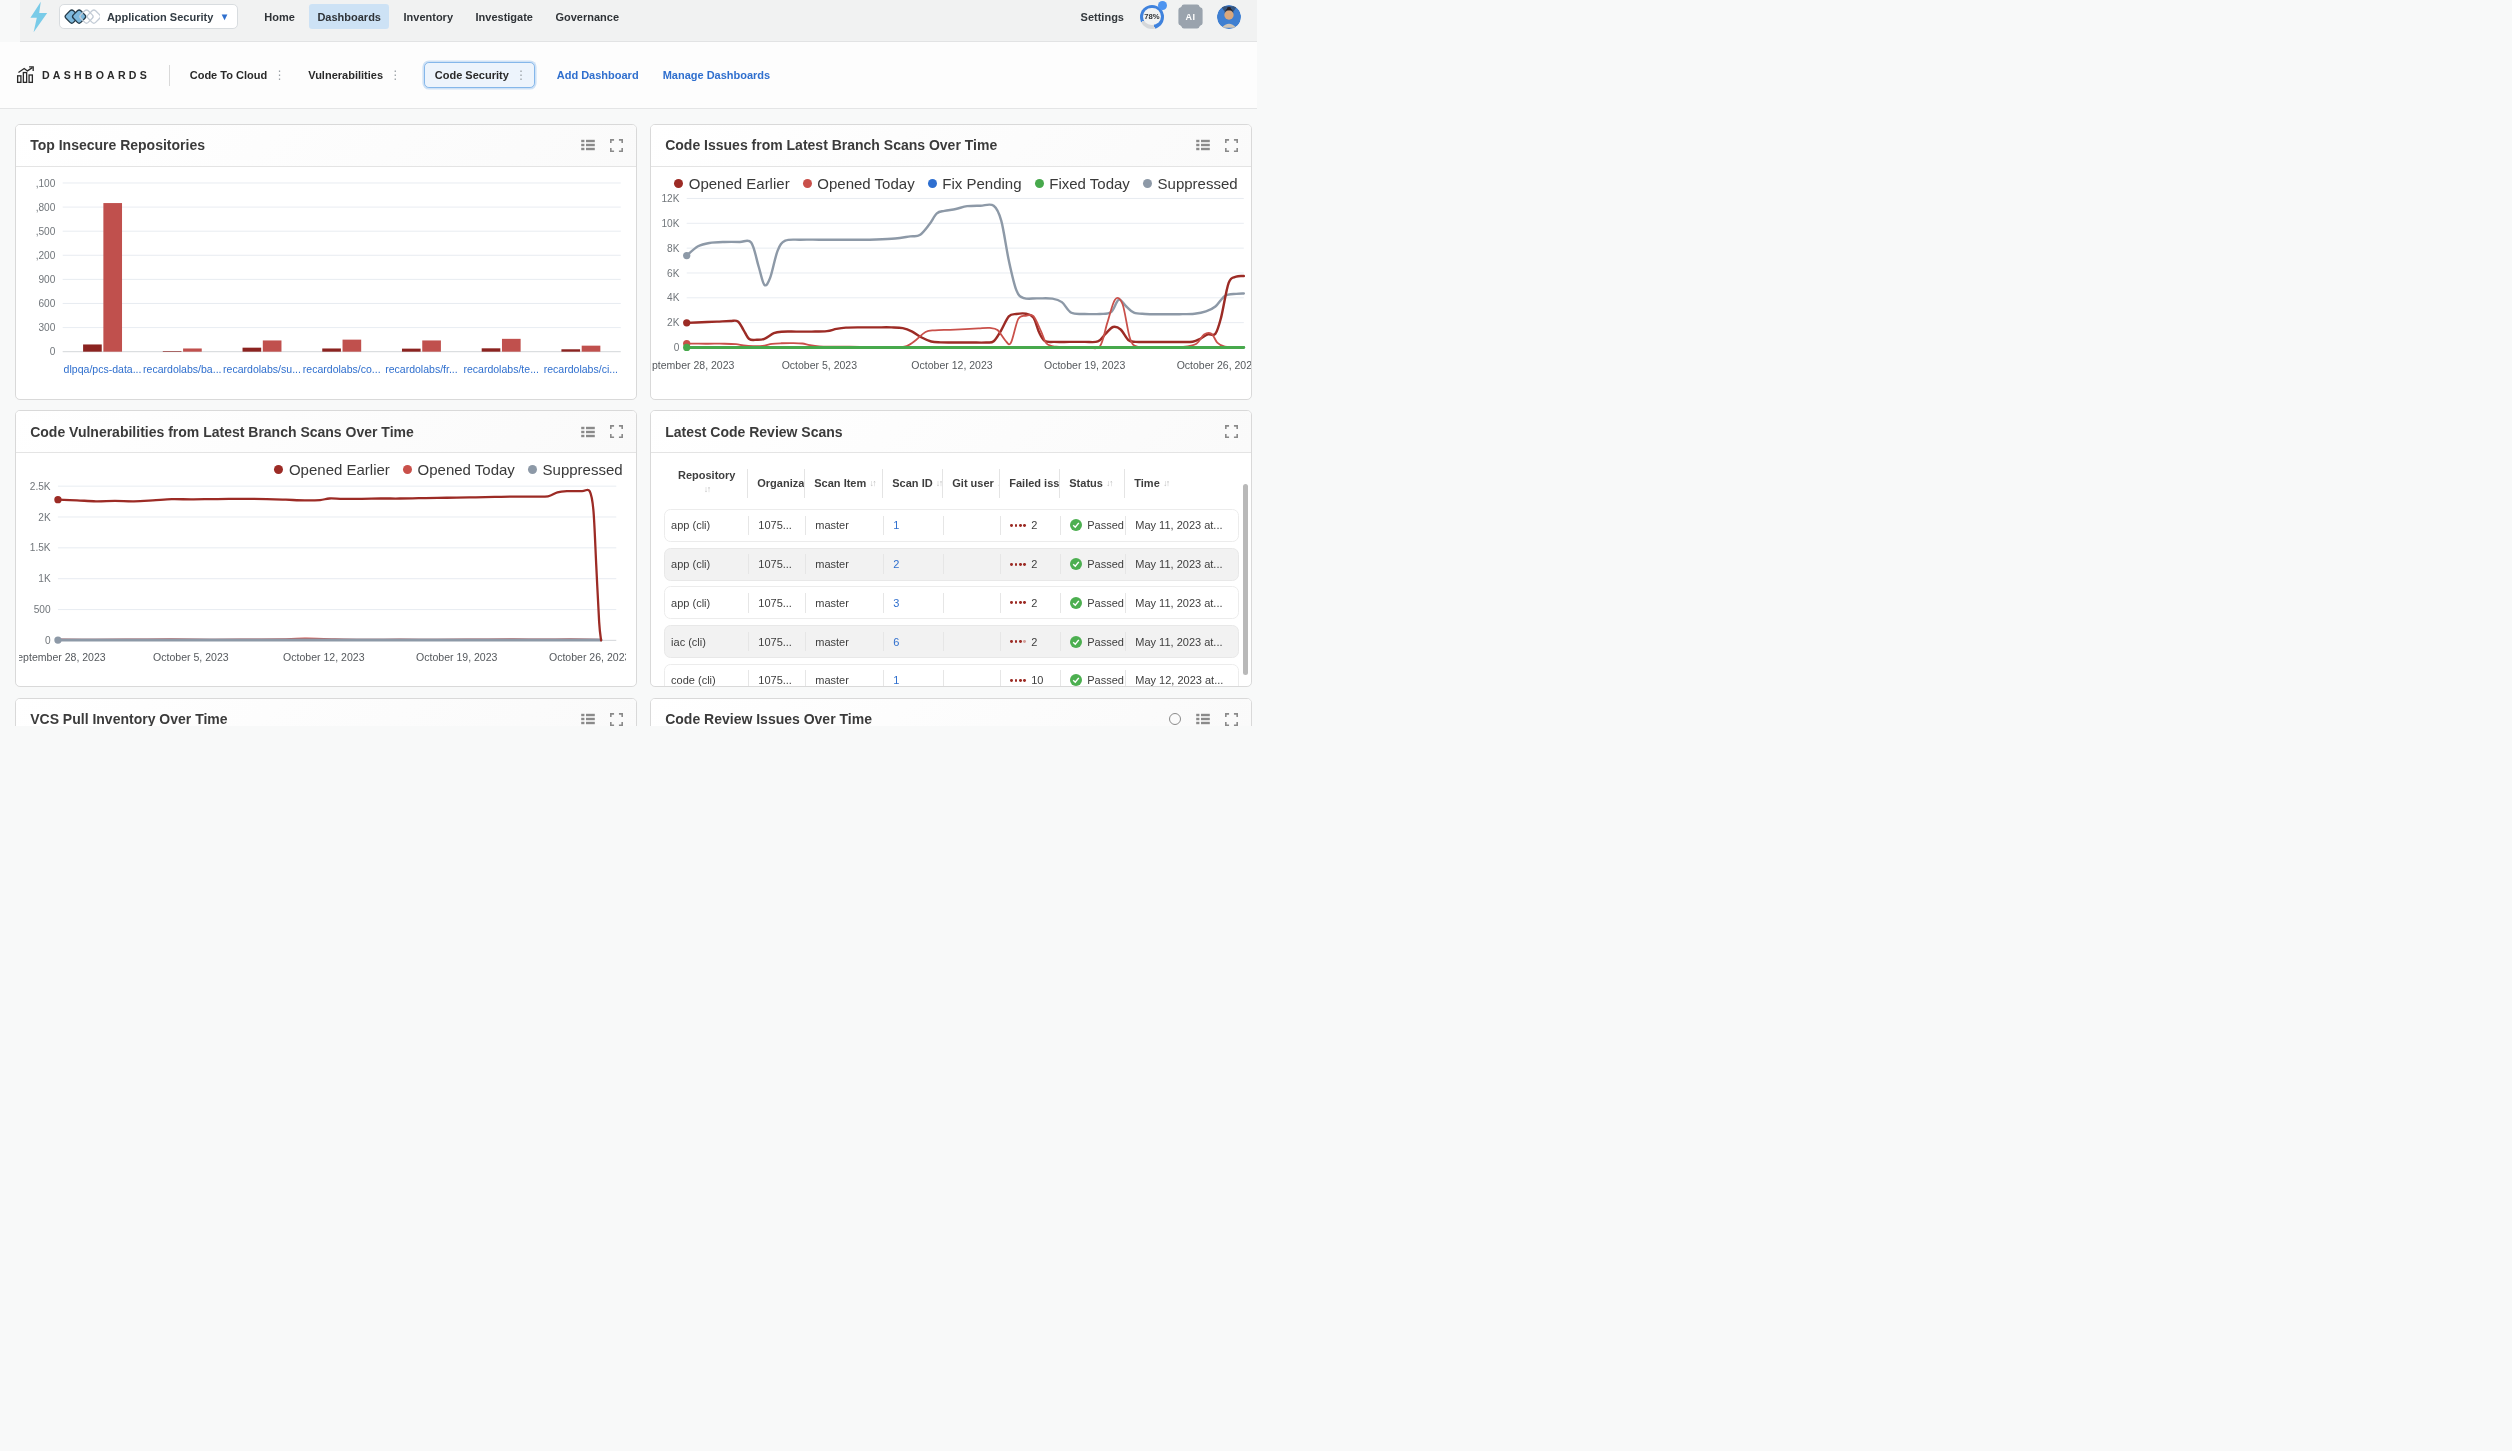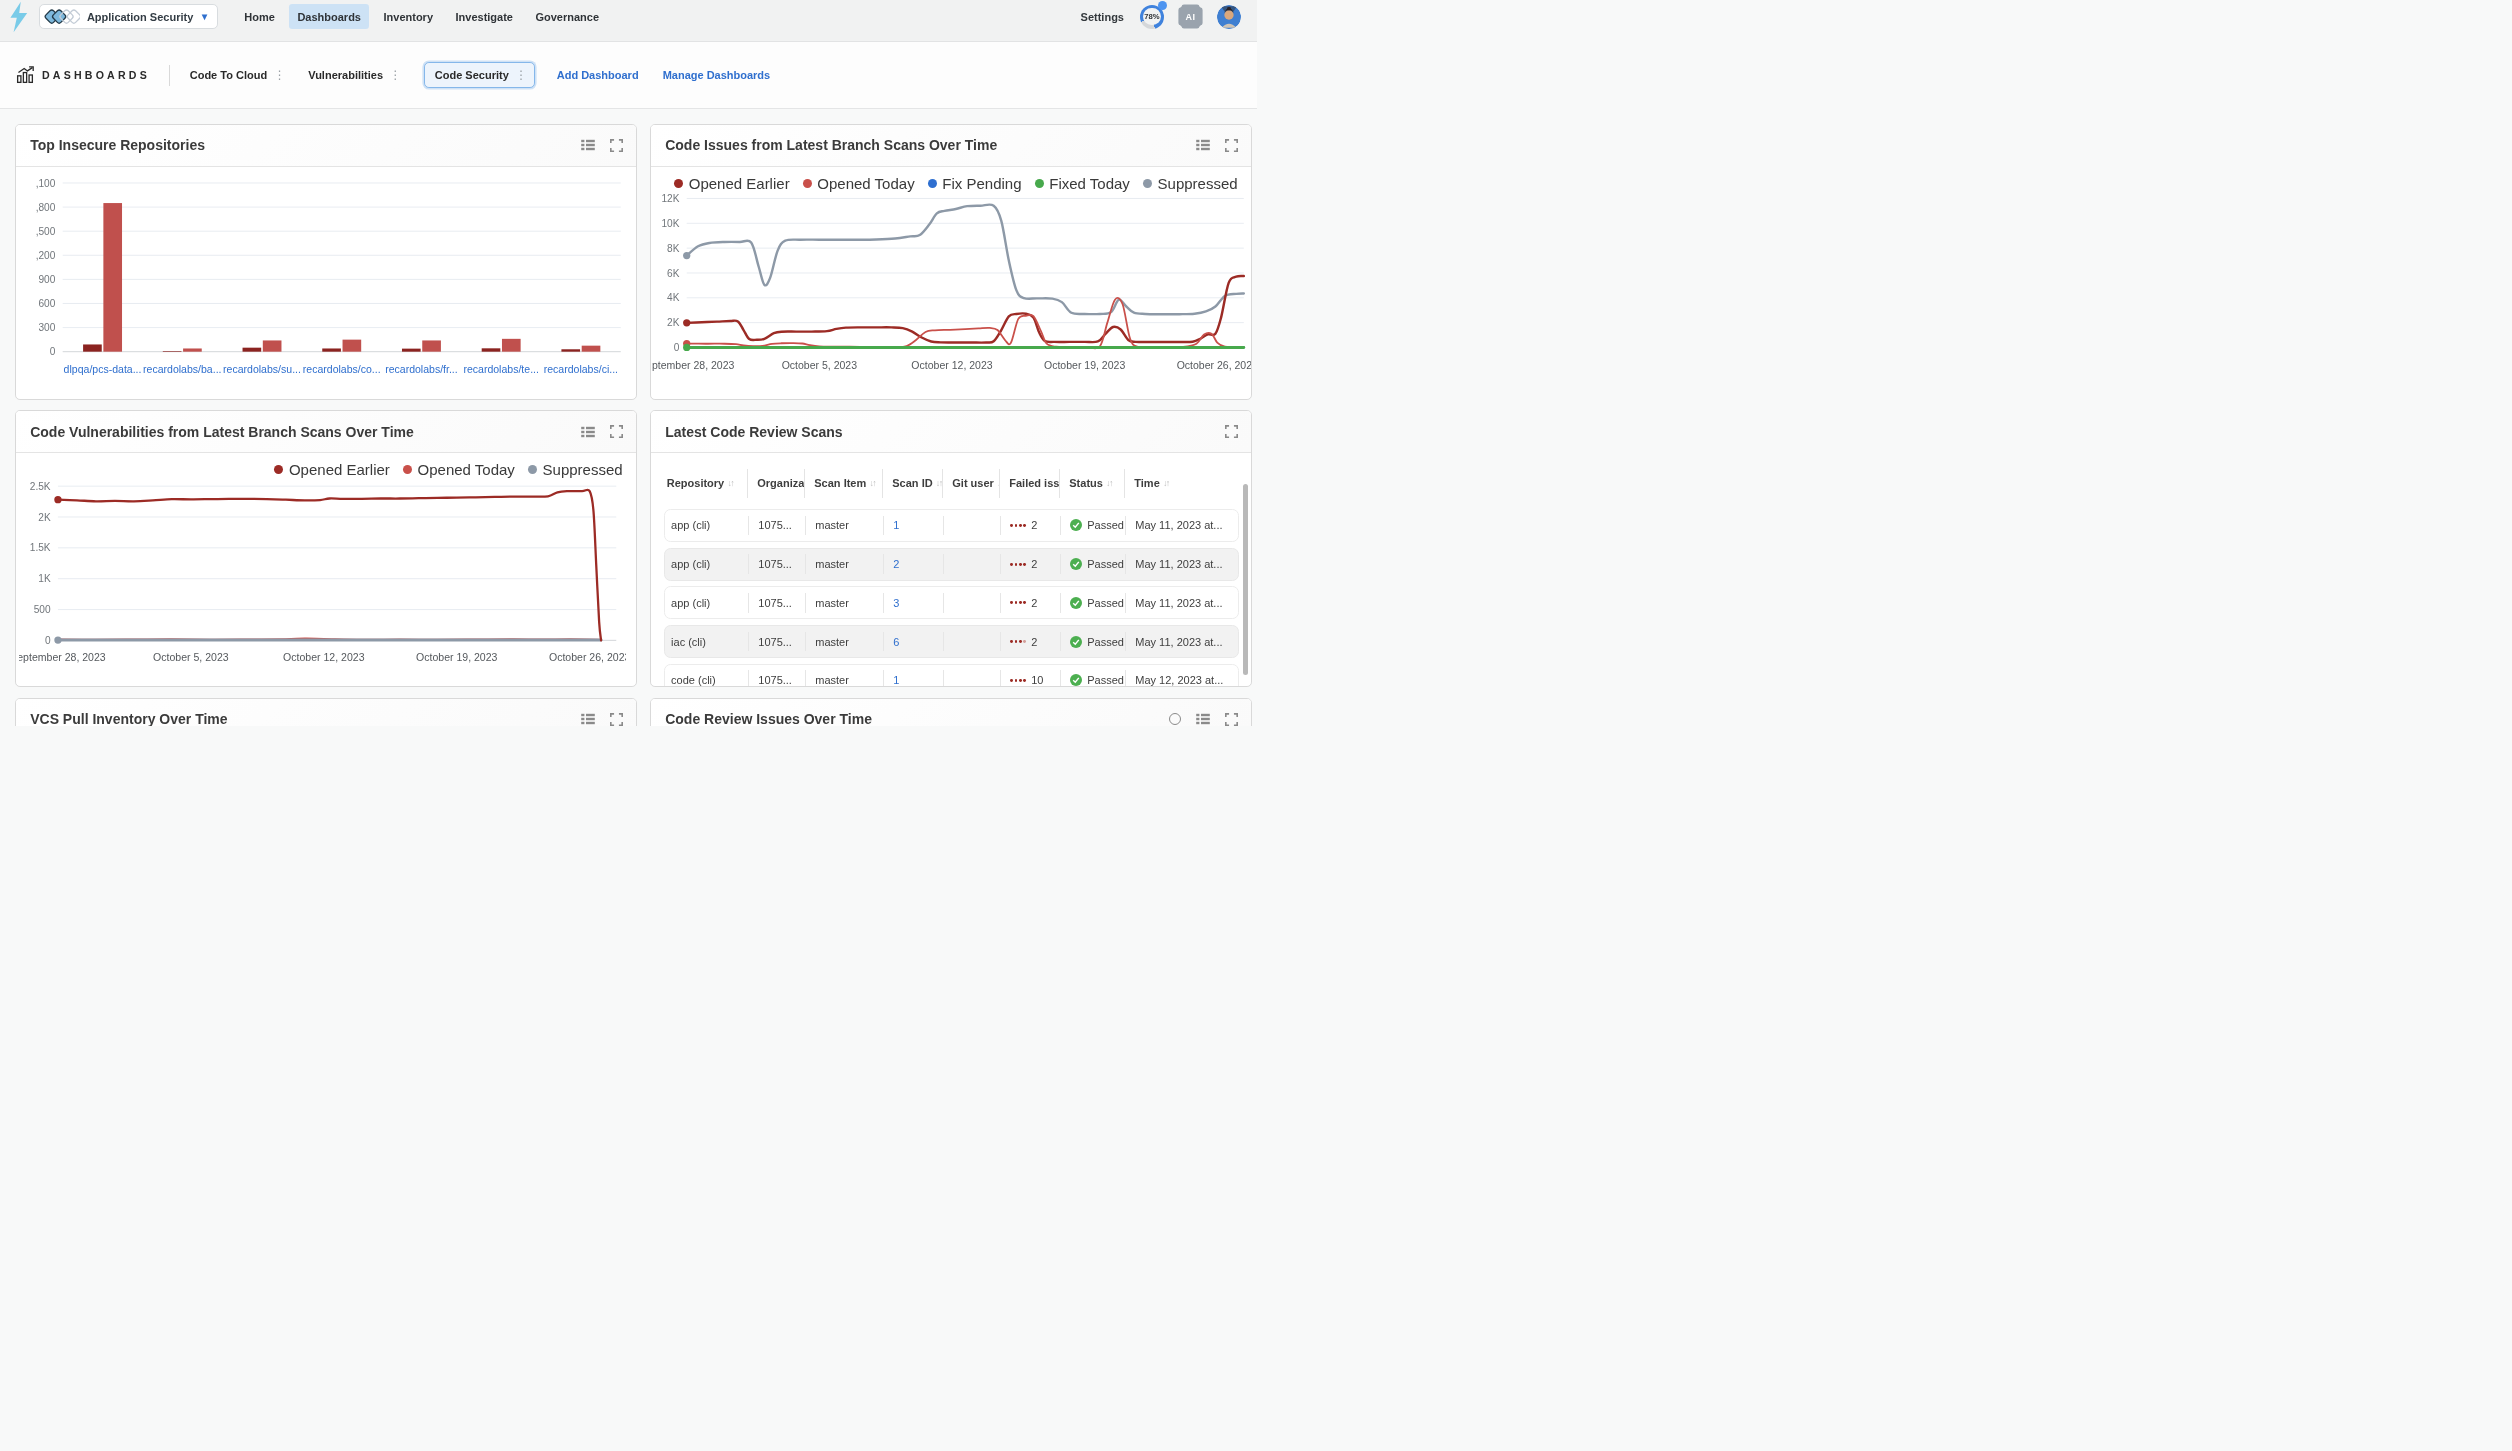--- a/index.html
+++ b/index.html
@@ -3,21 +3,21 @@
 <meta charset="utf-8">
 <style>
   * { box-sizing: border-box; margin: 0; padding: 0; }
   html,body { width:1257px; height:726px; overflow:hidden; }
   body {
     font-family: "Liberation Sans", "DejaVu Sans", sans-serif;
     background:#f8f9f9; color:#2f3337; font-size:11px;
   }
   
   .topnav { height:42px; background:#f1f2f2; border-bottom:0.8px solid #e2e3e4;
-    display:flex; align-items:center; padding:0 16px 8px 8px; }
+    display:flex; align-items:center; padding:0 16px 8px 8px;margin-left:20px; }
   .logo { width:24px; height:32px; margin-right:6.5px; flex:0 0 auto; }
   .app-selector { background:#fff; border:0.8px solid #d8dcdf; border-radius:4.9px;
     height:25px; display:flex; align-items:center; gap:6.5px; padding:0 8px 0 4.9px; cursor:pointer; }
   .app-selector .label { font-weight:bold; color:#333c44; }
   .app-selector .chev { color:#2f6fce; font-size:9.7px; font-weight:bold; }
   .nav-items { display:flex; align-items:center; gap:6.5px; margin-left:18px; }
   .nav-item { padding:6.5px 8px; font-weight:bold; color:#2f3337; border-radius:3.2px; cursor:pointer; }
   .nav-item.active { background:#cde2f5; }
   .topnav-right { margin-left:auto; display:flex; align-items:center; gap:16px; }
   .settings { font-weight:bold; color:#33383c; cursor:pointer; }
@@ -63,21 +63,21 @@
   svg text.tick { font-family:"Liberation Sans",sans-serif; font-size:12.5px; fill:#71767b; }
   svg text.xdate { font-family:"Liberation Sans",sans-serif; font-size:13px; fill:#55595d; }
   svg text.xcat { font-family:"Liberation Sans",sans-serif; font-size:13px; fill:#2f6fce; cursor:pointer; }
   
   .scan-table { padding:15.4px 11.4px 0 13px; }
   .t-head, .t-row { display:grid;
     grid-template-columns:84px 57px 78px 60px 57px 60px 65px 117px; align-items:center; }
   .t-head { height:29px; margin-bottom:11.4px; }
   .th { font-weight:bold; color:#3e3e3e; padding-left:9.7px; white-space:nowrap; overflow:hidden;
     border-right:0.8px solid #e4e4e4; height:100%; display:flex; align-items:center; gap:3.2px; cursor:pointer; }
-  .th:first-child { padding-left:3.2px; }
+  .th:first-child { padding-left:3.2px;flex-direction:column; }
   .th:last-child { border-right:none; }
   .sort { color:#c0c0c0; font-size:9px; letter-spacing:-1.6px; flex:0 0 auto; }
   .t-row { height:33px; border:0.8px solid #ececec; border-radius:6.5px; margin-bottom:5.7px; background:#fff; }
   .t-row.alt { background:#f2f2f2; border-color:#e8e8e8; }
   .td { padding-left:9.7px; color:#3e3e3e; white-space:nowrap; overflow:hidden;
     border-right:0.8px solid #e6e6e6; height:19.5px; display:flex; align-items:center; gap:4.9px; }
   .td:first-child { padding-left:6.5px; }
   .td:last-child { border-right:none; }
   .td.link { color:#2f6fce; cursor:pointer; }
   .dots { display:flex; gap:1.6px; align-items:center; }

